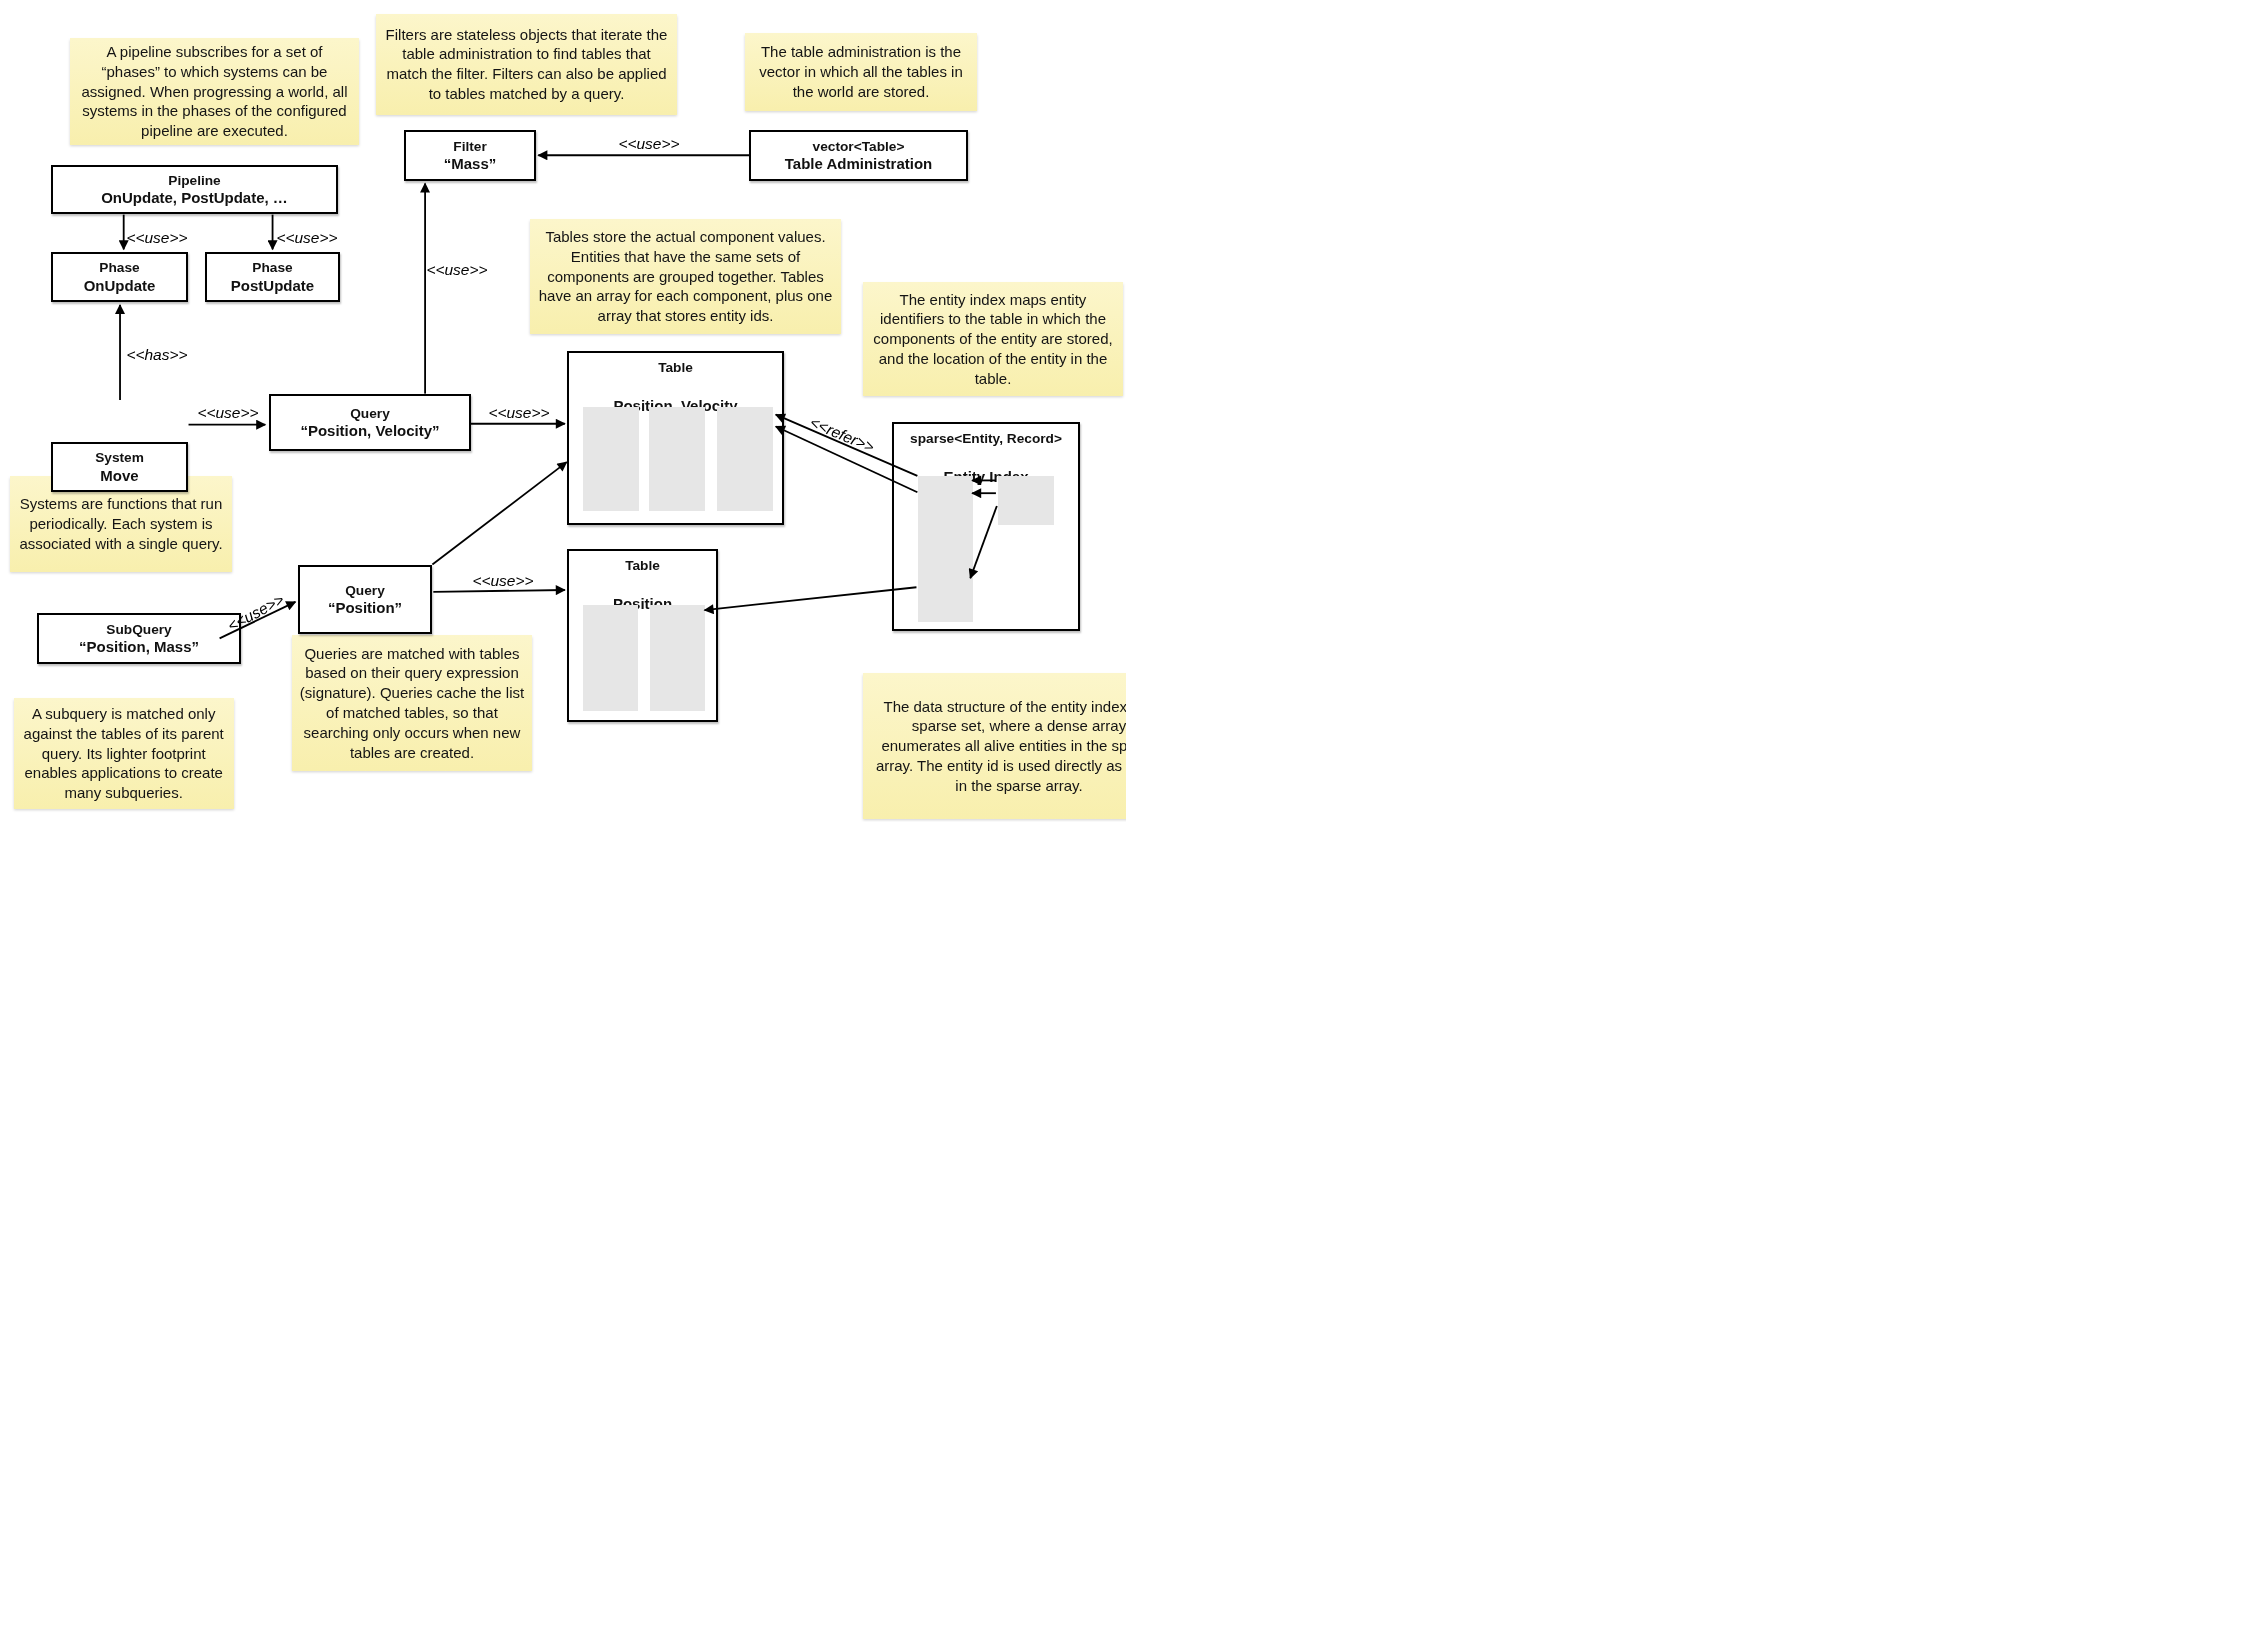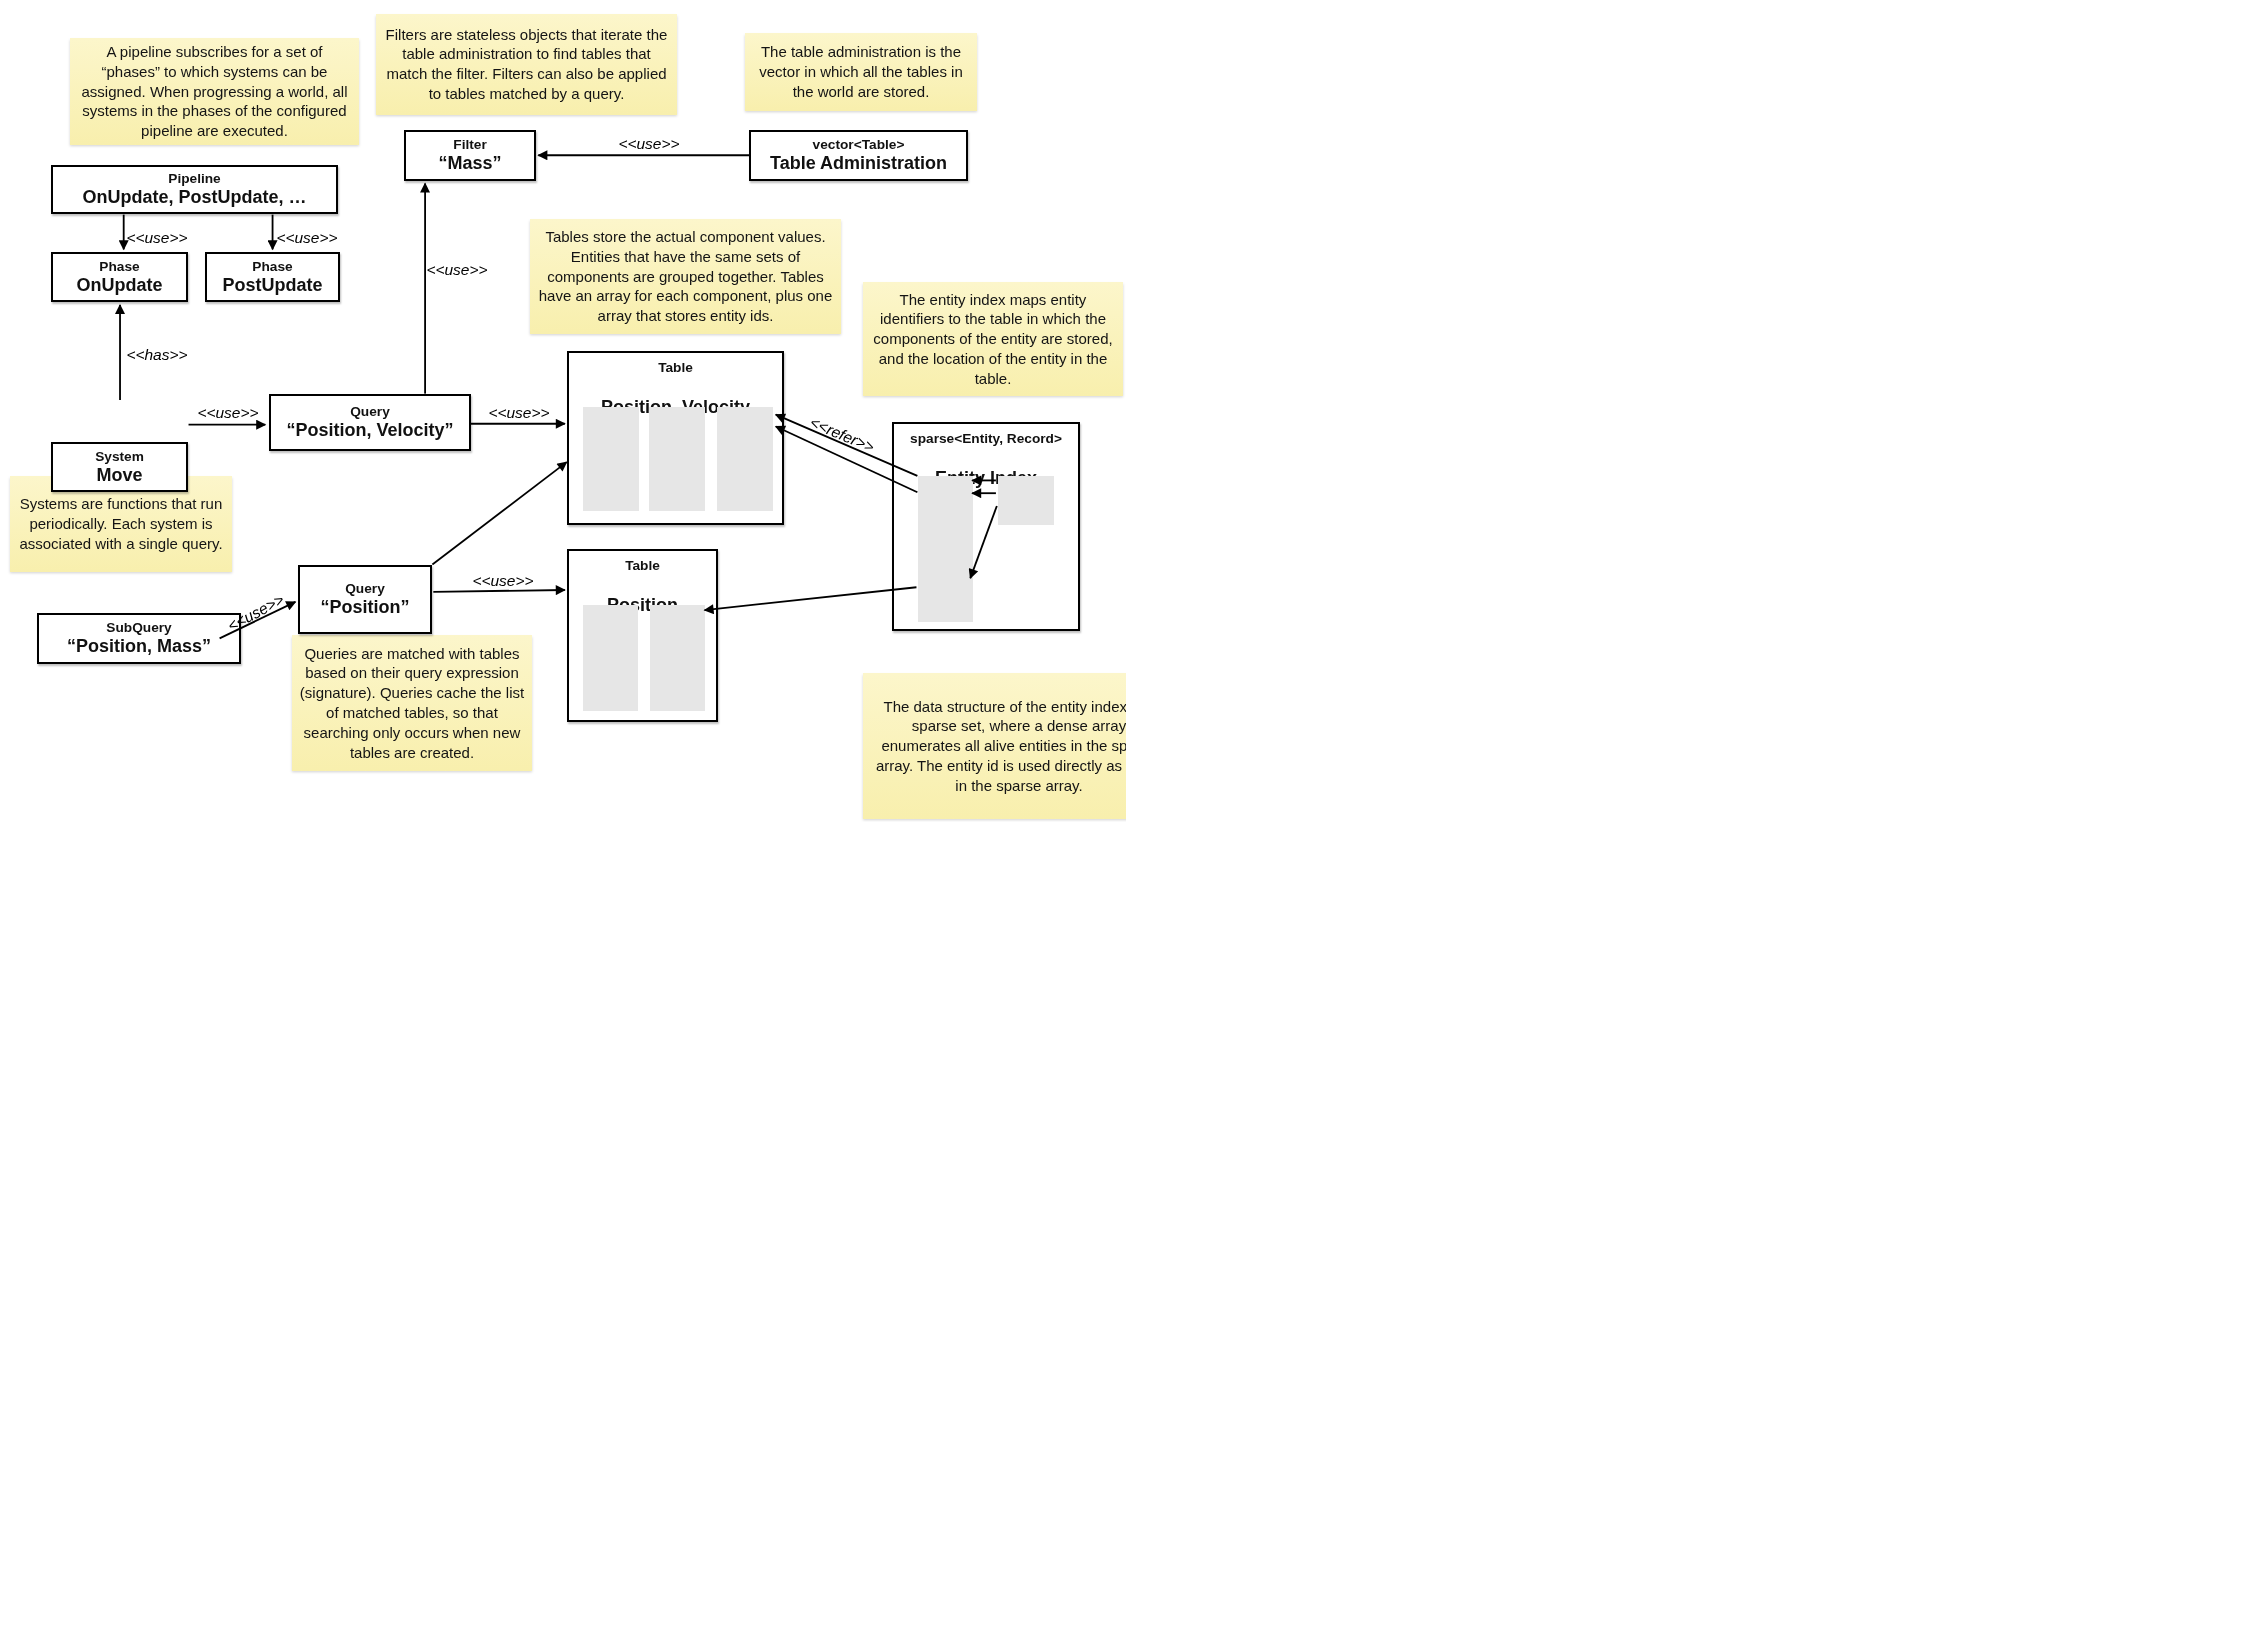--- a/index.html
+++ b/index.html
@@ -18,21 +18,21 @@
   }
   
   .box{
     position:absolute;background:#fff;border:2.3px solid #000;
     box-sizing:border-box;display:flex;flex-direction:column;
     align-items:center;justify-content:center;text-align:center;
     box-shadow:0.9px 1.8px 1.8px rgba(0,0,0,0.25);
   }
   .box.top{justify-content:flex-start;padding-top:6.4px;gap:20px;}
   .box-title{font-size:13.7px;font-weight:700;line-height:1.25;}
-  .box-value{font-size:18px;font-weight:700;line-height:1.2;}
+  .box-value{font-size:15px;font-weight:700;line-height:1.2;}
   .gbar{position:absolute;background:#e6e6e6;}
   
   .lbl{
     position:absolute;font-size:15.5px;font-style:italic;white-space:nowrap;
     transform:translate(-50%,-50%);color:#000;
   }
   .lbl.rot-refer{transform:translate(-50%,-50%) rotate(23deg);}
   .lbl.rot-use{transform:translate(-50%,-50%) rotate(-28deg);}
   
   .n-pipeline{left:50px;top:38px;width:289px;height:107px;margin-left:20px;}
@@ -83,20 +83,21 @@
 
 <div id="canvas">
 
   <div class="note n-pipeline">A pipeline subscribes for a set of “phases” to which systems can be assigned. When progressing a world, all systems in the phases of the configured pipeline are executed.</div>
   <div class="note n-filters">Filters are stateless objects that iterate the table administration to find tables that match the filter. Filters can also be applied to tables matched by a query.</div>
   <div class="note n-tableadmin">The table administration is the vector in which all the tables in the world are stored.</div>
   <div class="note n-tables">Tables store the actual component values. Entities that have the same sets of components are grouped together. Tables have an array for each component, plus one array that stores entity ids.</div>
   <div class="note n-entityindex">The entity index maps entity identifiers to the table in which the components of the entity are stored, and the location of the entity in the table.</div>
   <div class="note n-systems">Systems are functions that run periodically. Each system is associated with a single query.</div>
   <div class="note n-queries">Queries are matched with tables based on their query expression (signature). Queries cache the list of matched tables, so that searching only occurs when new tables are created.</div>
+  <div class="note n-subquery">A subquery is matched only against the tables of its parent query. Its lighter footprint enables applications to create many subqueries.</div>
   <div class="note n-entitystructure">The data structure of the entity index is a sparse set, where a dense array enumerates all alive entities in the sparse array. The entity id is used directly as index in the sparse array.</div>
 
   <div class="box b-pipeline">
     <div class="box-title">Pipeline</div>
     <div class="box-value">OnUpdate, PostUpdate, …</div>
   </div>
   <div class="box b-onupdate">
     <div class="box-title">Phase</div>
     <div class="box-value">OnUpdate</div>
   </div>

